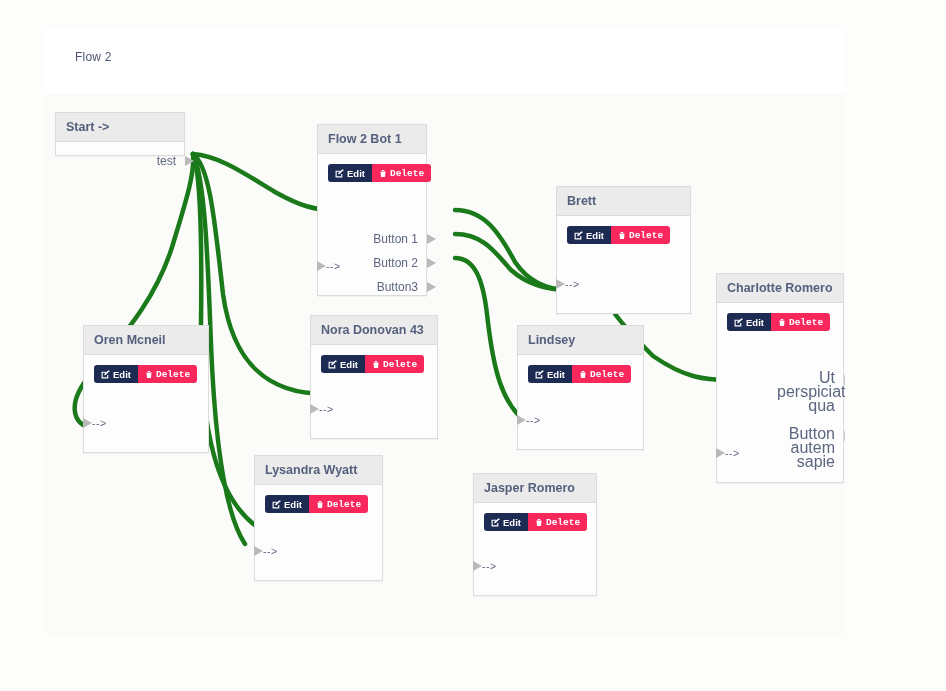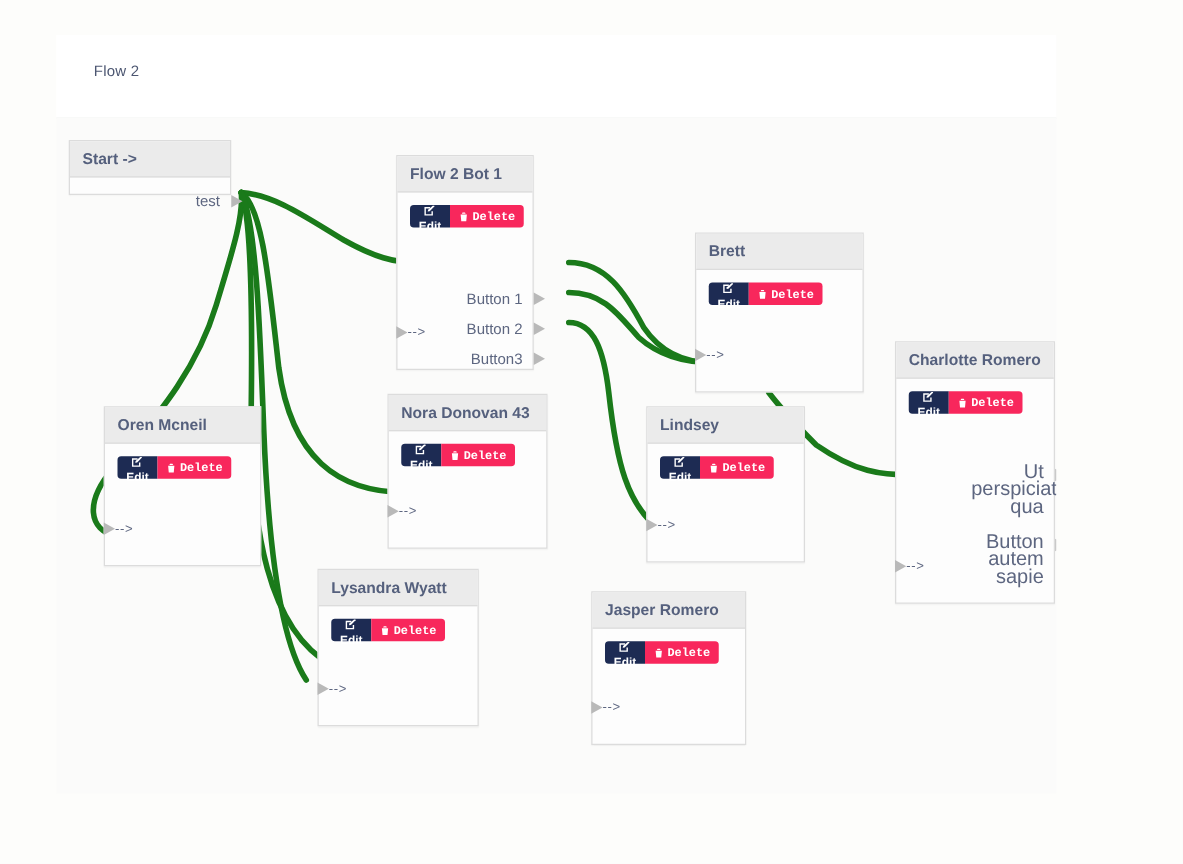--- a/index.html
+++ b/index.html
@@ -45,21 +45,21 @@
     white-space:nowrap;overflow:hidden;
   }
   .node-body{position:relative;height:calc(100% - 28px);}
 
   .btn-row{position:absolute;left:10px;top:10px;display:flex;}
   .btn{
     height:18px;display:flex;align-items:center;gap:3px;
     padding:0 7px;font-size:9.5px;font-weight:bold;color:#ffffff;
     border:0;cursor:pointer;white-space:nowrap;
   }
-  .btn-edit{background:#1d2b53;border-radius:3px 0 0 3px;flex-direction:column;}
+  .btn-edit{background:#1d2b53;border-radius:3px 0 0 3px;}
   .btn-del{background:#f8275c;border-radius:0 3px 3px 0;font-family:Liberation Mono, monospace;}
   .btn svg{display:block;}
 
   
   .port-in{
     position:absolute;left:8px;
     font-size:10.5px;color:#5d6680;letter-spacing:.5px;
     white-space:nowrap;
   }
   .port-marker-in{

